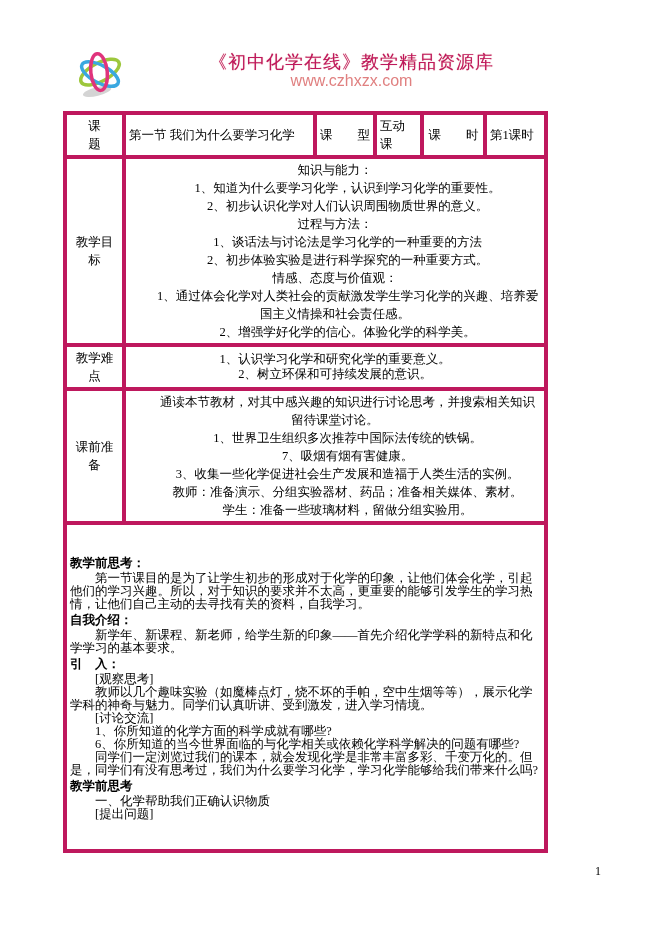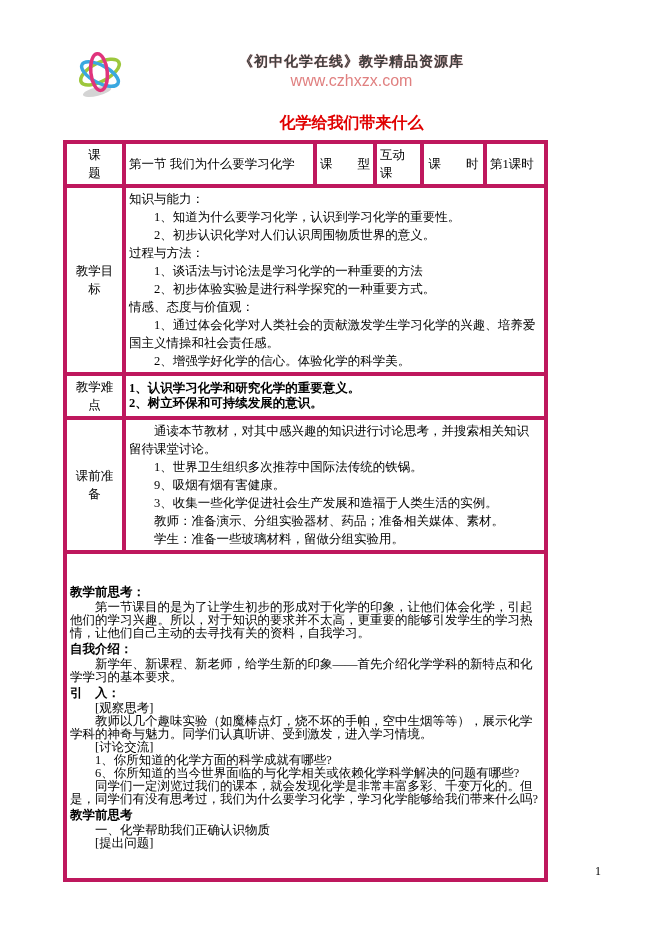--- a/index.html
+++ b/index.html
@@ -23,23 +23,23 @@
   }
   .logo-wrap {
     position: absolute;
     left: 8px;
     top: 0px;
     width: 58px;
     height: 58px;
   }
   .header-text { text-align: center; padding-top: 6px; }
   .site-title {
-    font-size: 14px;
-    font-weight: bold;
-    color: #404040;
+    font-size: 18px;
+    font-weight: normal;
+    color: #be185d;
     letter-spacing: 1px;
     line-height: 20px;
     text-shadow: 0 0 1px rgba(196,17,17,0.45);
   }
   .site-url {
     font-size: 16px;
     color: #e08080;
     line-height: 17px;
     font-family: "Liberation Sans", "DejaVu Sans", sans-serif;
   }
@@ -74,28 +74,28 @@
   }
   td.label-cell {
     text-align: center;
     padding: 2px 1px;
   }
   td.value-cell { text-align: left; padding-left: 5px; }
   tr.row-head td { height: 25px; }
   td.goals-cell { height: 177px; padding: 2px 4px; }
   td.key-cell { height: 29px; }
   td.difficult-cell { height: 30px; padding: 1px 4px; }
-  td.difficult-cell .tline { line-height: 15px; font-weight: bold; }
+  td.difficult-cell .tline { line-height: 15px; }
   td.prep-cell { height: 125px; padding: 2px 4px; }
   td.notes-cell {
     height: 328px;
     vertical-align: top;
     padding: 2px 4px 2px 3px;
   }
-  .tline { line-height: 18px; }
+  .tline { line-height: 18px; text-align: center; }
   .notes-block { line-height: 13px; }
   .notes-heading { font-weight: bold; line-height: 18px; }
 
   
   .page-number {
     position: absolute;
     left: 588px;
     top: 864px;
     width: 20px;
     text-align: center;
@@ -117,21 +117,20 @@
         <ellipse cx="30" cy="29" rx="21" ry="9" fill="none" stroke="#3aa8e0" stroke-width="3.6" transform="rotate(28 30 29)"></ellipse>
         <ellipse cx="29" cy="27" rx="19" ry="8.5" fill="none" stroke="#e0337c" stroke-width="3.6" transform="rotate(84 29 27)"></ellipse>
       </svg>
     </div>
     <div class="header-text">
       <div class="site-title">《初中化学在线》教学精品资源库</div>
       <div class="site-url">www.czhxzx.com</div>
     </div>
   </div>
 
-  <div class="doc-title">化学给我们带来什么</div>
 
   <table class="lesson">
     <colgroup>
       <col style="width:59px">
         <col style="width:191px">
         <col style="width:60px">
       <col style="width:47px">
         <col style="width:63px">
         <col style="width:61px">
     </colgroup>
@@ -167,21 +166,21 @@
           <div class="tline">1、认识学习化学和研究化学的重要意义。</div>
           <div class="tline">2、树立环保和可持续发展的意识。</div>
         </td>
       </tr>
 
       <tr>
         <td class="label-cell">课前准备</td>
         <td class="prep-cell" colspan="5">
           <div class="tline">　　通读本节教材，对其中感兴趣的知识进行讨论思考，并搜索相关知识留待课堂讨论。</div>
           <div class="tline">　　1、世界卫生组织多次推荐中国际法传统的铁锅。</div>
-          <div class="tline">　　9、吸烟有烟有害健康。</div>
+          <div class="tline">　　7、吸烟有烟有害健康。</div>
           <div class="tline">　　3、收集一些化学促进社会生产发展和造福于人类生活的实例。</div>
           <div class="tline">　　教师：准备演示、分组实验器材、药品；准备相关媒体、素材。</div>
           <div class="tline">　　学生：准备一些玻璃材料，留做分组实验用。</div>
         </td>
       </tr>
 
       <tr>
         <td class="notes-cell" colspan="6">
           <div class="notes-heading">教学前思考：</div>
           <div class="notes-block">　　第一节课目的是为了让学生初步的形成对于化学的印象，让他们体会化学，引起他们的学习兴趣。所以，对于知识的要求并不太高，更重要的能够引发学生的学习热情，让他们自己主动的去寻找有关的资料，自我学习。</div>

